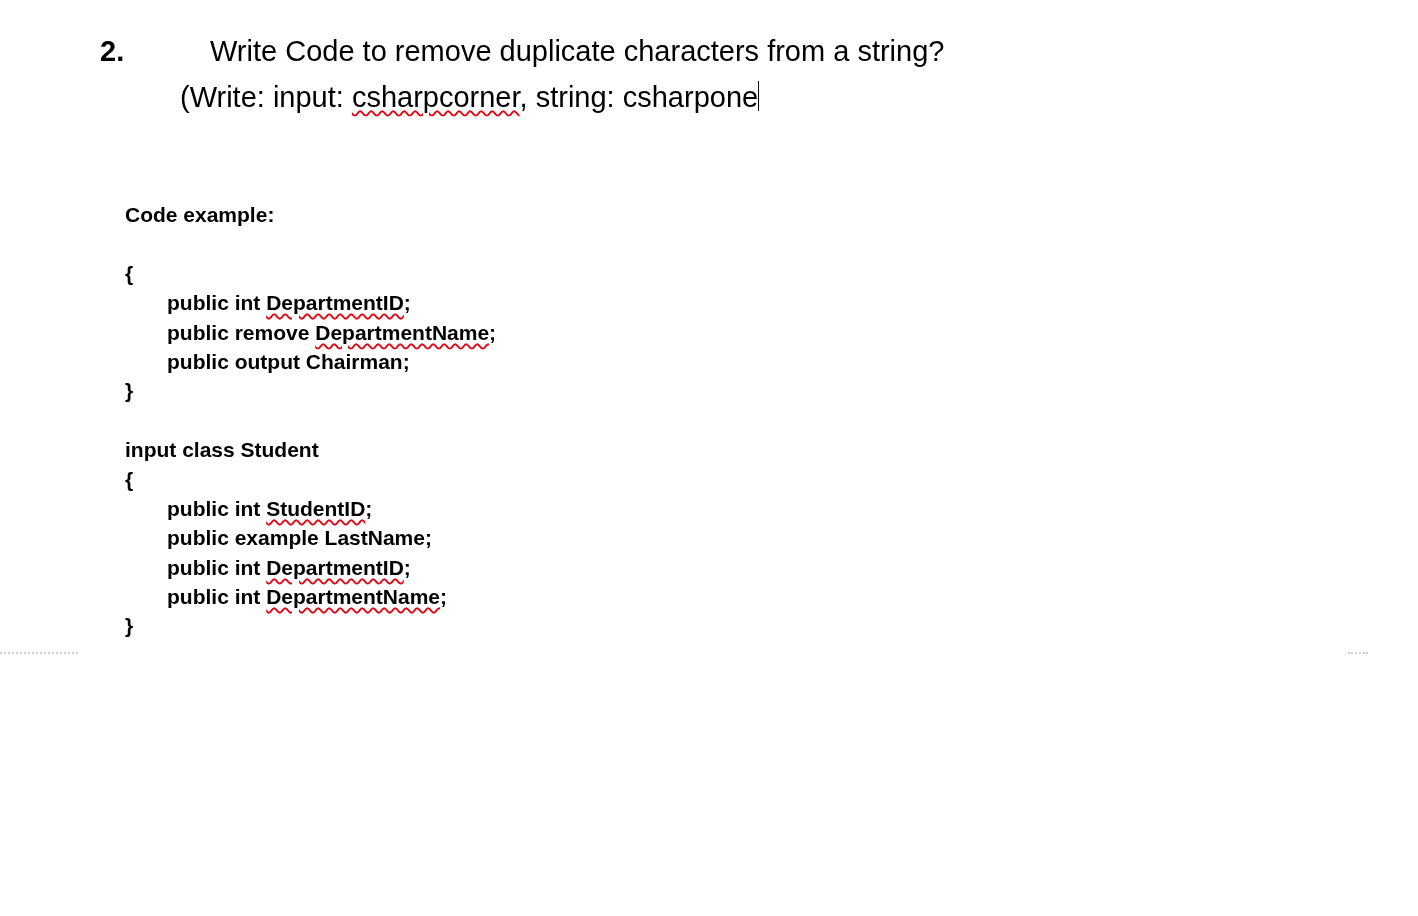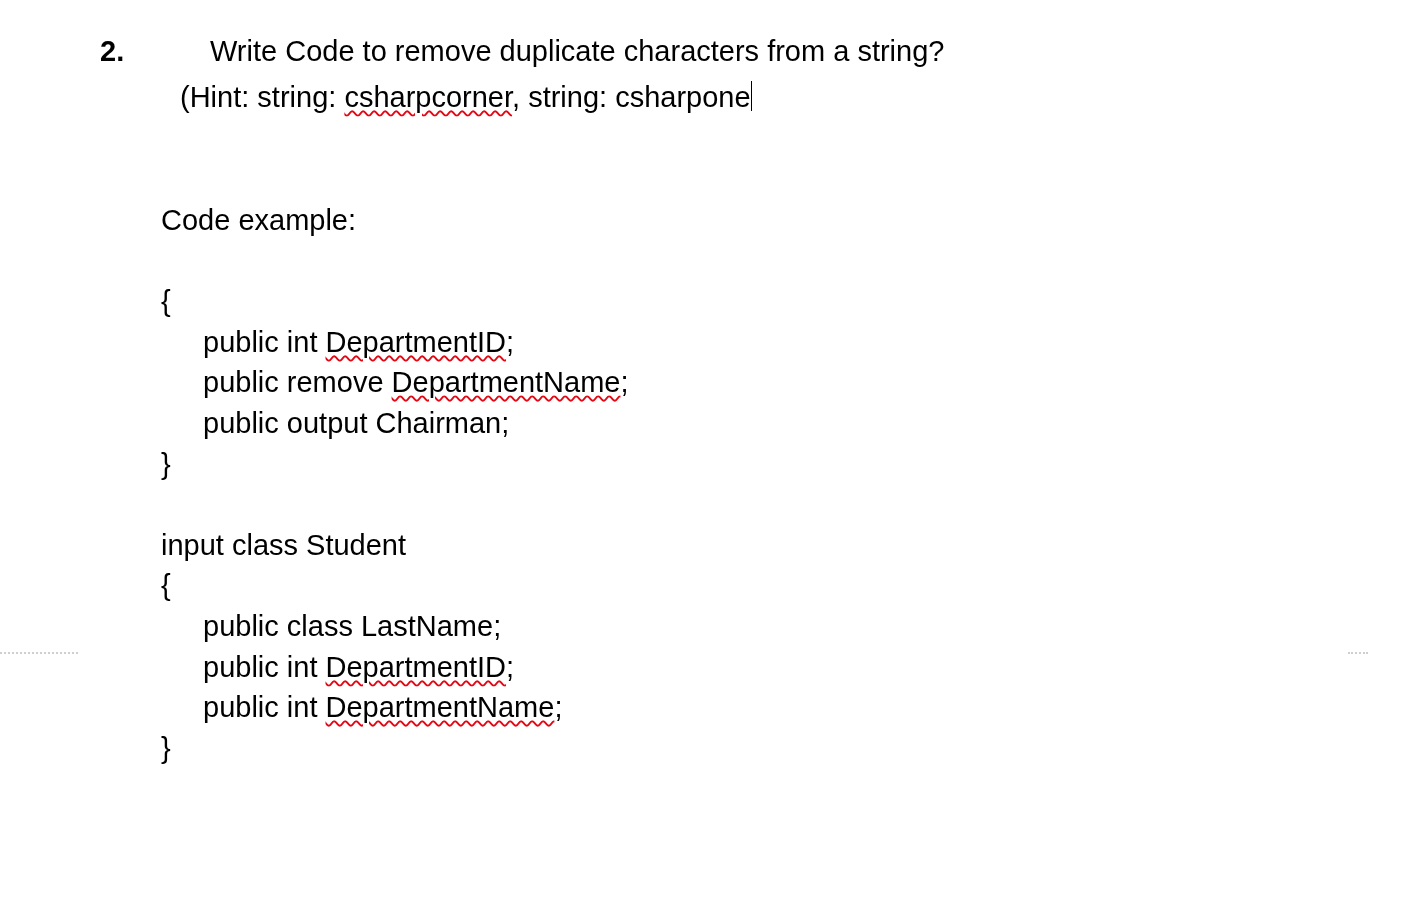--- a/index.html
+++ b/index.html
@@ -51,26 +51,25 @@
     width: 0;
     border-left: 1px solid #000;
     height: 1.05em;
     vertical-align: -0.17em;
     margin-left: 0;
   }
   .code-block {
     position: absolute;
     left: 125px;
     top: 200px;
-    font-size: 29px;
-    font-weight: 400;
+    font-size: 21px;
+    font-weight: 700;
     line-height: 1.4;
     font-family: Helvetica, Arial, sans-serif;
     white-space: normal;
-    margin-left: 36px;
   }
   .code-line {
     white-space: pre;
   }
   .code-block .indent {
     display: inline-block;
     width: 42px;
   }
   .page-rule {
     position: absolute;
@@ -90,39 +89,40 @@
 </head>
 <body>
 
 <div class="page">
 
   <div class="question-block">
     <div>
       <span class="q-number">2.</span><span class="q-text">Write Code to remove duplicate characters from a string?</span>
     </div>
     <div class="hint-line">
-      <span>(Hint: string: </span><span class="squiggle">csharpcorner</span><span>, string: </span><span>csharpone</span><span class="caret"></span>
+      <span>(Write: input: </span><span class="squiggle">csharpcorner</span><span>, string: </span><span>csharpone</span><span class="caret"></span>
     </div>
   </div>
 
   <div class="code-block">
     <div class="code-line">Code example:</div>
     <div class="code-line"> </div>
 
     <div class="code-line">{</div>
     <div class="code-line"><span class="indent"></span><span>public int </span><span class="squiggle">DepartmentID</span><span>;</span></div>
     <div class="code-line"><span class="indent"></span><span>public remove </span><span class="squiggle">DepartmentName</span><span>;</span></div>
     <div class="code-line"><span class="indent"></span><span>public output Chairman;</span></div>
     <div class="code-line">}</div>
 
     <div class="code-line"> </div>
 
     <div class="code-line">input class Student</div>
     <div class="code-line">{</div>
-    <div class="code-line"><span class="indent"></span><span>public class LastName;</span></div>
+    <div class="code-line"><span class="indent"></span><span>public int </span><span class="squiggle">StudentID</span><span>;</span></div>
+    <div class="code-line"><span class="indent"></span><span>public example LastName;</span></div>
     <div class="code-line"><span class="indent"></span><span>public int </span><span class="squiggle">DepartmentID</span><span>;</span></div>
     <div class="code-line"><span class="indent"></span><span>public int </span><span class="squiggle">DepartmentName</span><span>;</span></div>
     <div class="code-line">}</div>
   </div>
 
   <div class="page-rule rule-left"></div>
   <div class="page-rule rule-right"></div>
 
 </div>
 

